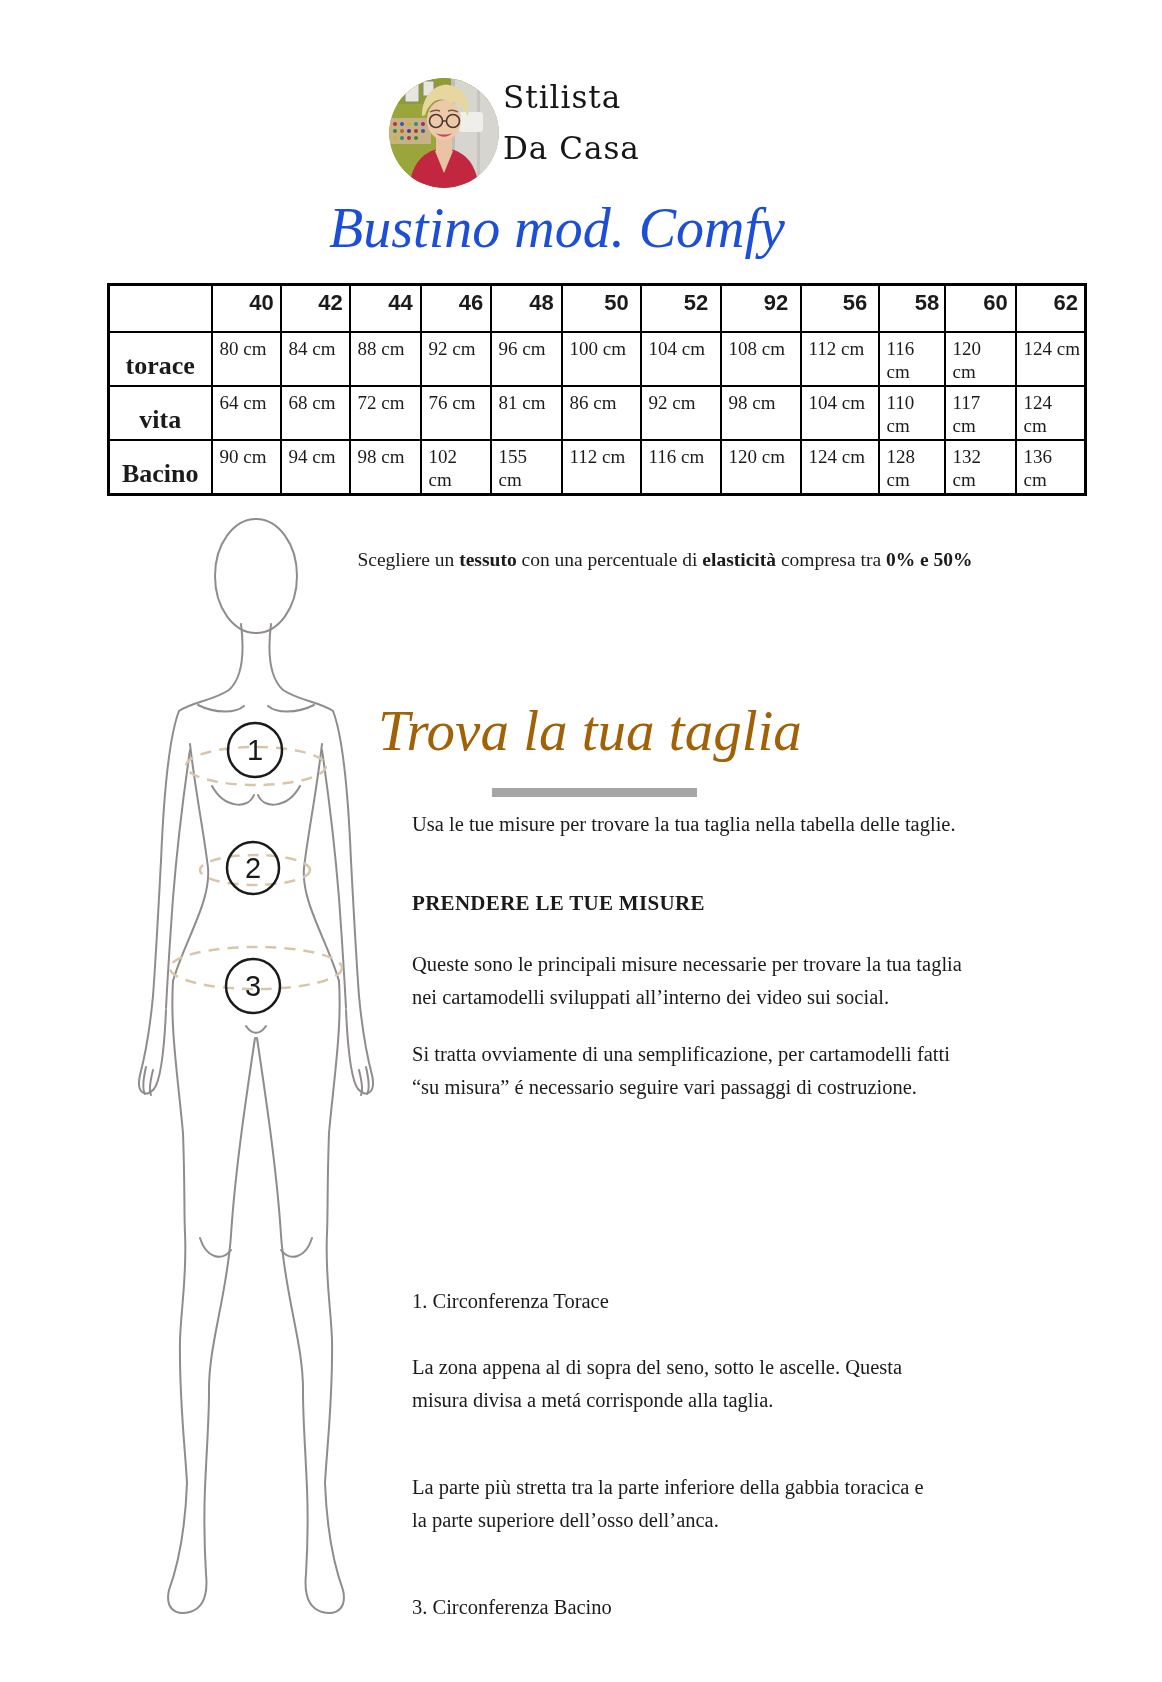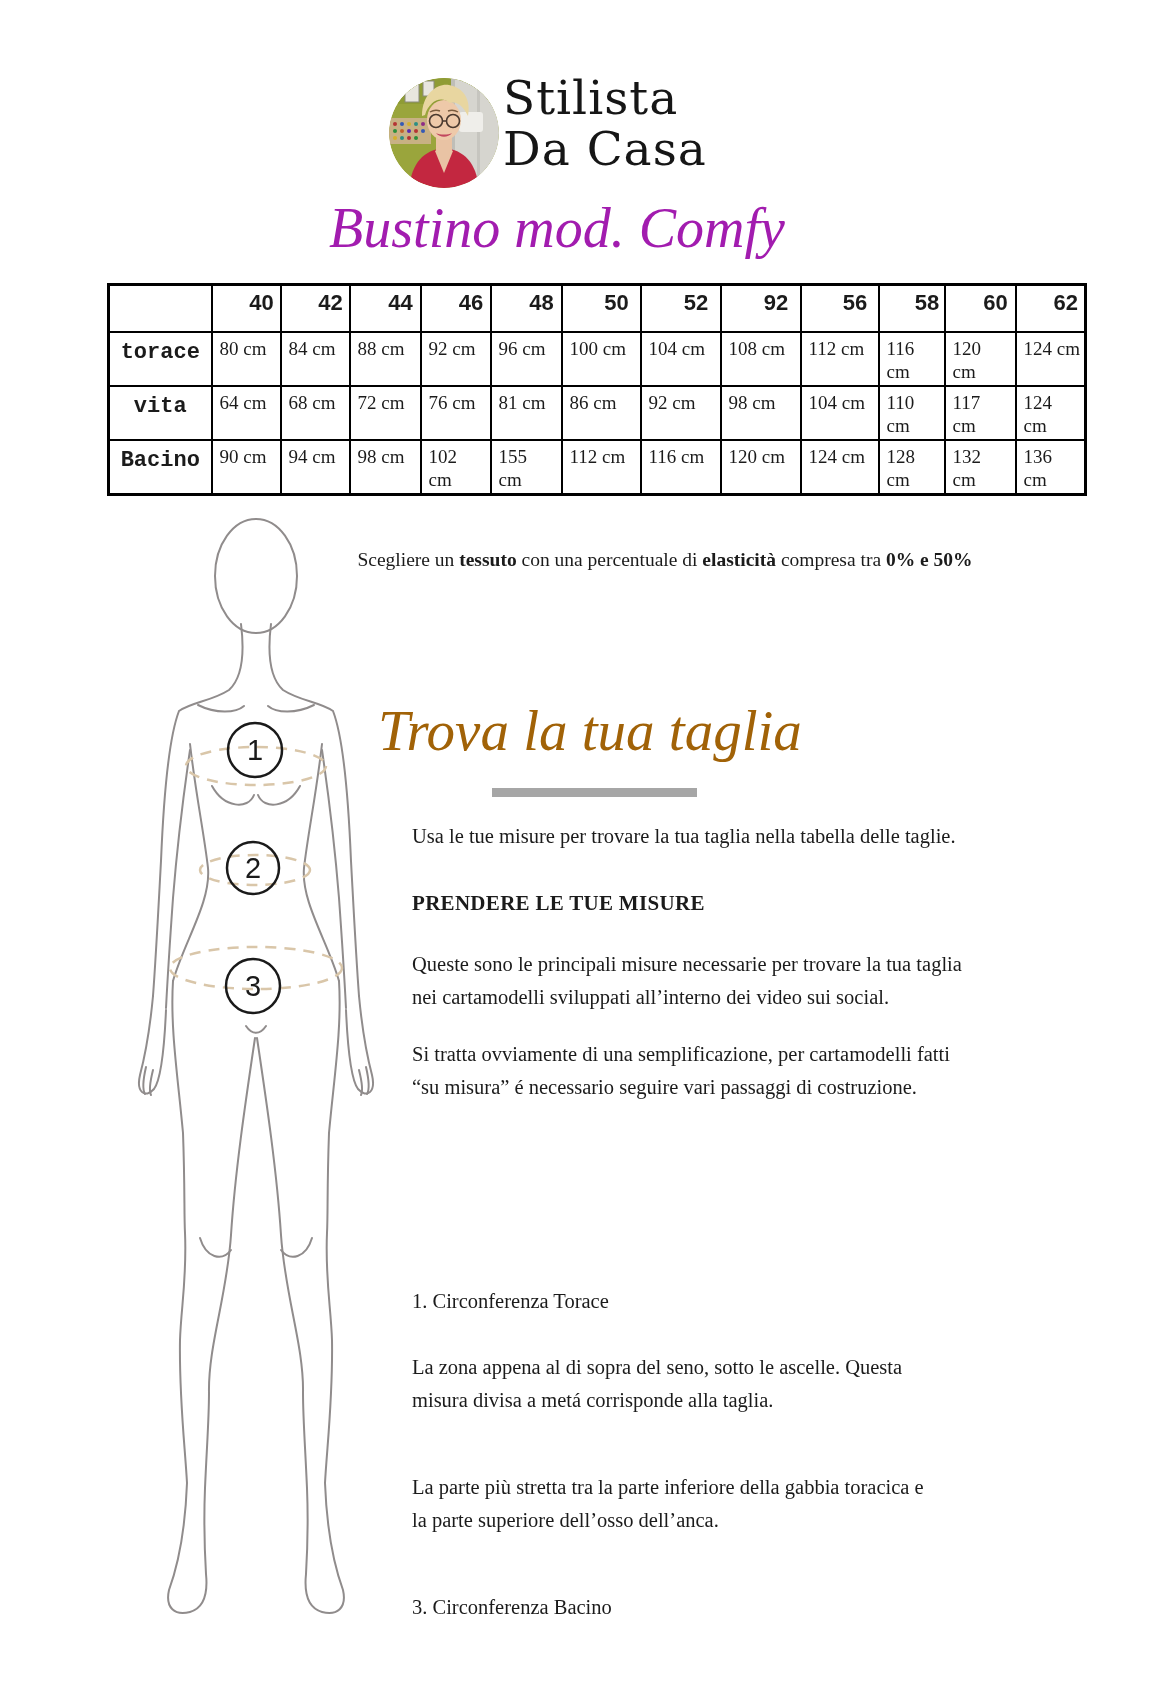--- a/index.html
+++ b/index.html
@@ -2,46 +2,46 @@
 <html><head>
 <meta charset="utf-8">
 <style>
   html,body{margin:0;padding:0;background:#fff;}
   .page{position:relative;width:1162px;height:1682px;background:#ffffff;overflow:hidden;
         font-family:"Liberation Serif", serif;color:#1b1b1b;}
 
   
   .avatar{position:absolute;left:389px;top:78px;width:110px;height:110px;border-radius:50%;overflow:hidden;}
   .brand{position:absolute;left:503px;top:72px;font-family:"DejaVu Serif", serif;
-         font-size:47px;line-height:51px;color:#161616;letter-spacing:1px;}
+         font-size:31px;line-height:51px;color:#161616;letter-spacing:1px;}
   .doc-title{position:absolute;left:0;top:196px;width:1114px;text-align:center;
-             font-style:italic;font-size:56px;color:#a21caf;}
+             font-style:italic;font-size:56px;color:#1d4ed8;}
 
   
   table.sizes{position:absolute;left:107px;top:283px;border-collapse:collapse;table-layout:fixed;
               border:3px solid #000;}
   table.sizes th,table.sizes td{border:2px solid #000;vertical-align:top;overflow:hidden;}
   table.sizes th.size{font-family:"Liberation Sans", sans-serif;font-weight:bold;font-size:22px;
                       text-align:center;height:40px;padding-top:4px;padding-left:32px;}
-  table.sizes th.rowlabel{font-family:Liberation Mono, monospace;font-weight:bold;font-size:22px;
-                          text-align:center;padding-top:7px;}
+  table.sizes th.rowlabel{font-family:Liberation Serif, serif;font-weight:bold;font-size:26px;
+                          text-align:center;padding-top:18px;}
   table.sizes td{font-size:19px;line-height:23px;padding:4px 2px 2px 7px;height:46px;
                  white-space:pre-line;text-align:left;}
   table.sizes tr.hdr th.corner{height:40px;}
 
   
   .fabric-note{position:absolute;left:345px;top:549px;width:640px;text-align:center;font-size:19.5px;}
   .fabric-note b{font-weight:bold;}
 
   
   .trova{position:absolute;left:378px;top:698px;font-style:italic;font-size:57px;color:#a16207;}
   .trova-bar{position:absolute;left:492px;top:788px;width:205px;height:9px;background:#a6a6a6;}
 
   .col{position:absolute;left:412px;width:680px;font-size:20.5px;line-height:33px;white-space:pre-line;}
-  .intro{top:808px;margin-top:12px;}
+  .intro{top:808px;}
   .subhead{position:absolute;left:412px;top:891px;font-size:21px;font-weight:bold;letter-spacing:0.3px;}
   .p1{top:948px;}
   .p2{top:1038px;}
   .items{top:1252px;}
   .items .it-title{margin:0;}
   .items .it-desc{margin:0 0 21px 0;}
 
   .croquis{position:absolute;left:128px;top:478px;width:260px;height:1160px;}
 </style>
 </head>

